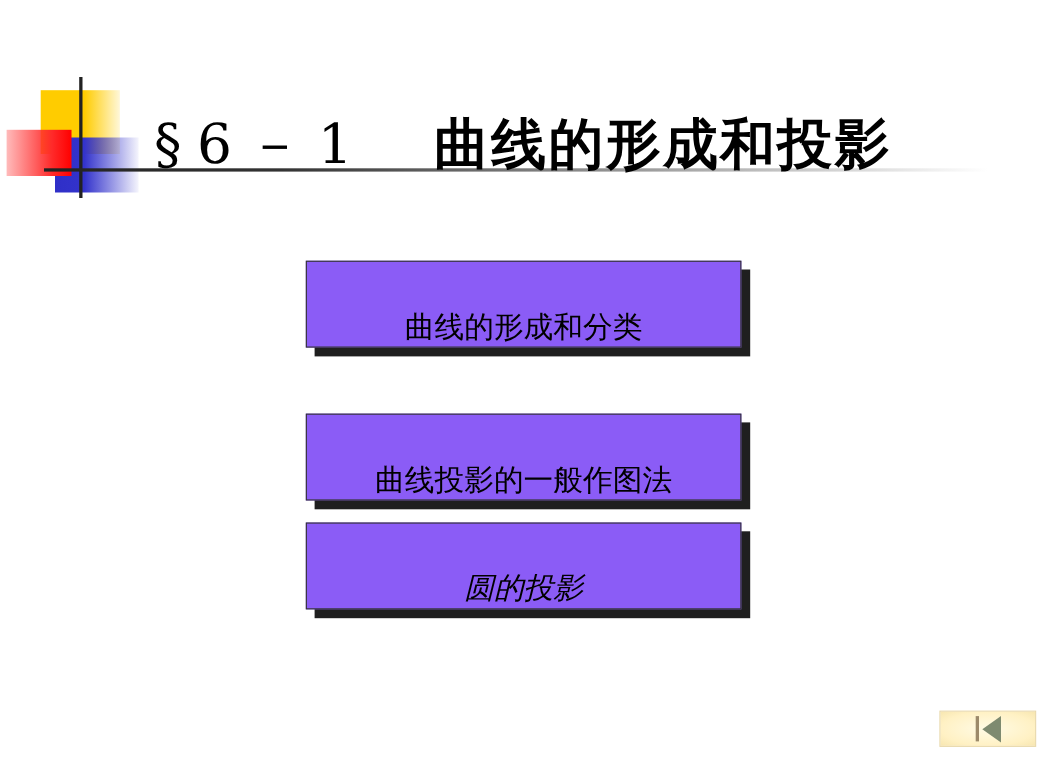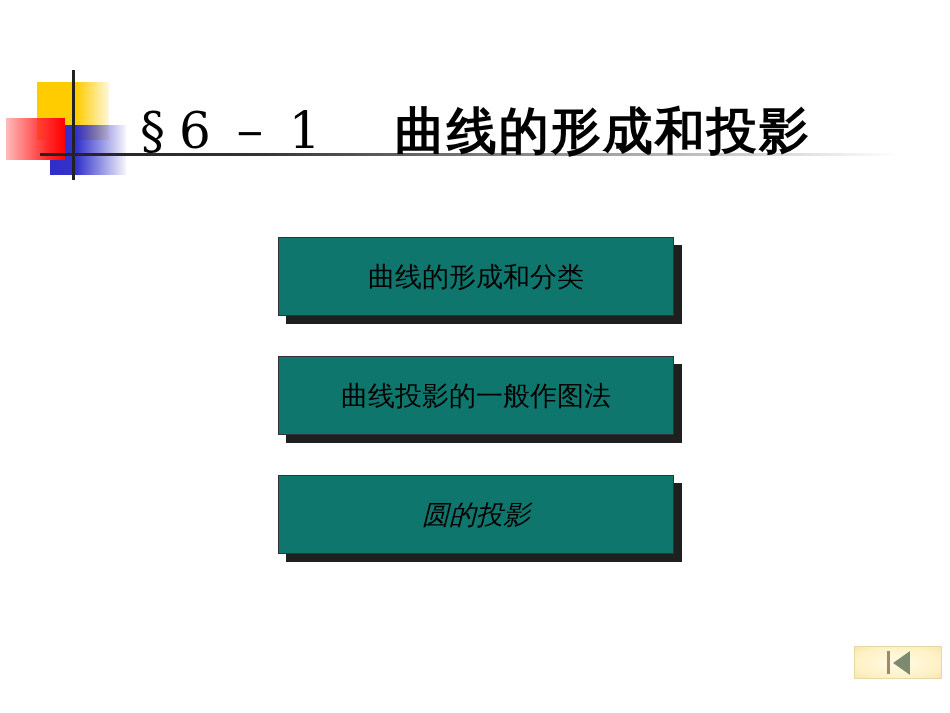--- a/index.html
+++ b/index.html
@@ -29,28 +29,28 @@
   }
   .page-title {
     position: absolute; left: 140px; top: 86px; height: 64px; line-height: 64px;
     font-size: 50px; color: #000; white-space: nowrap; letter-spacing: 2px;
     font-family: "DejaVu Serif", serif; font-weight: bold; margin-top: 13px;
   }
   .page-title .num { font-weight: normal; margin-right: 60px; letter-spacing: 14px; }
 
   .menu-box {
     position: absolute; left: 278px; width: 396px; height: 79px;
-    background: #0f766e; border: 1px solid #333; box-sizing: border-box;
+    background: #8b5cf6; border: 1px solid #333; box-sizing: border-box;
     box-shadow: 8px 8px 0 #1f1f1f;
-    display: flex; align-items: center; justify-content: center;
+    display: flex; align-items: flex-end; justify-content: center;
     font-family: "DejaVu Sans", sans-serif; font-size: 27px; color: #000;
     cursor: pointer;
   }
   .box1 { top: 237px; }
-  .box2 { top: 356px; font-family: Liberation Mono, monospace; }
+  .box2 { top: 376px; font-family: Liberation Mono, monospace; }
   .box3 { top: 475px; font-style: italic; }
 
   .nav-button {
     position: absolute; left: 854px; top: 646px; width: 88px; height: 33px;
     box-sizing: border-box; border: 1px solid #e8d8a8;
     background: radial-gradient(ellipse at center, #fffbe6 0%, #fff1c4 70%, #f7e6b0 100%);
     display: flex; align-items: center; justify-content: center; cursor: pointer;
   }
   .nav-button .bar { width: 3px; height: 23px; background: #9c8a6a; margin-right: 3px; }
   .nav-button .tri {

